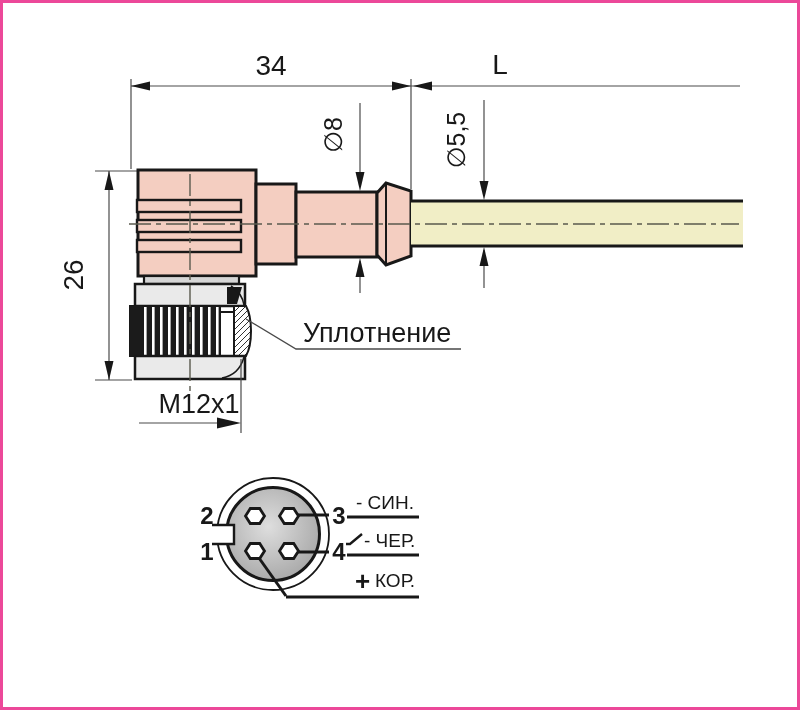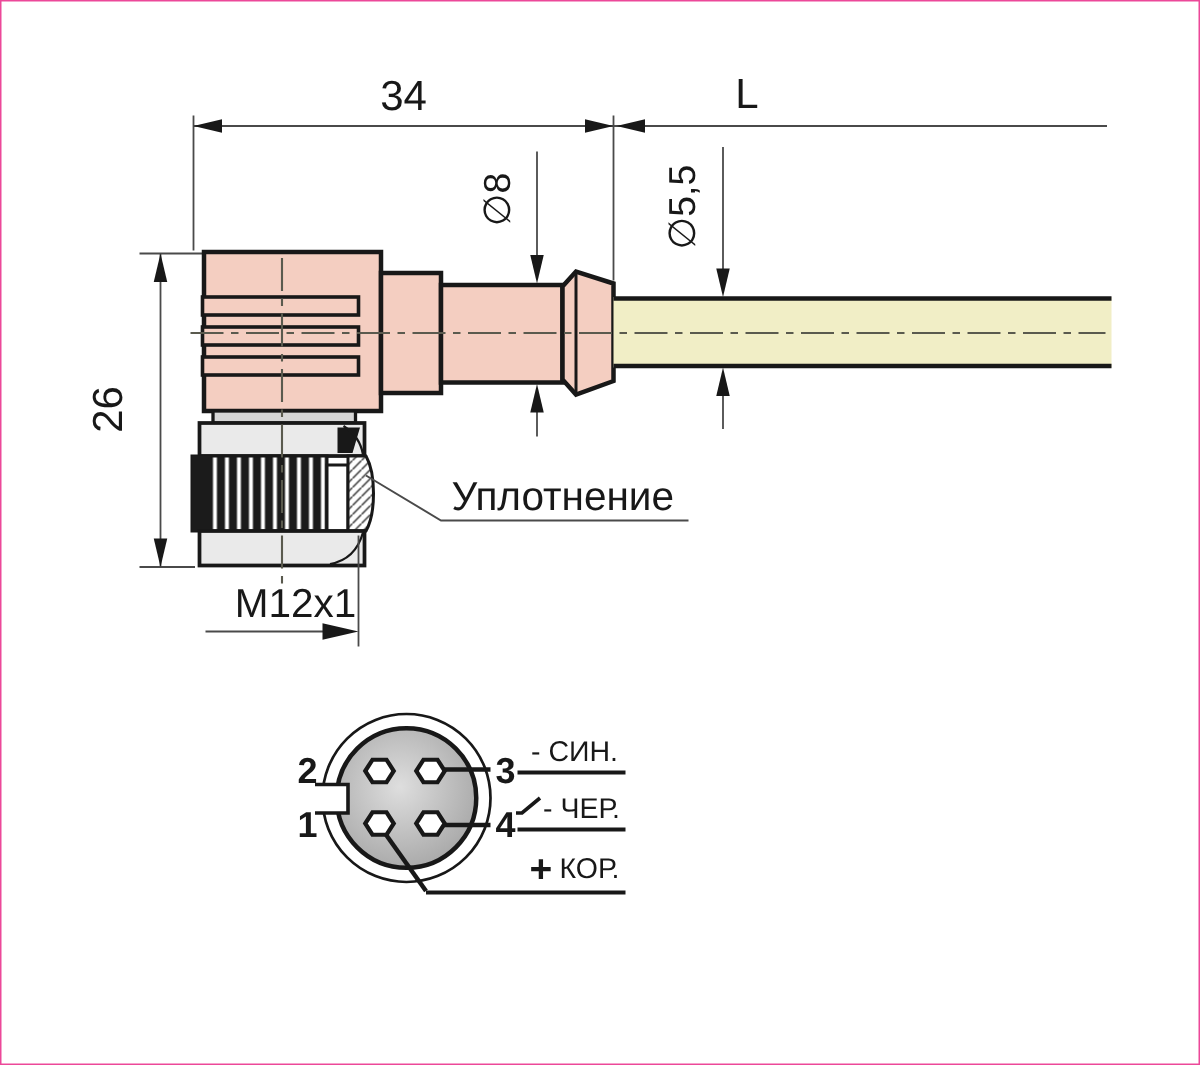--- a/index.html
+++ b/index.html
@@ -1,17 +1,17 @@
 <!DOCTYPE html>
 <html><head>
 <meta charset="utf-8">
 <style>
   html,body{margin:0;padding:0;background:#fff;}
   .canvas{position:relative;width:800px;height:710px;background:#fff;
-          border:1px solid #ec4899;box-sizing:border-box;
+          border:3px solid #ec4899;box-sizing:border-box;
           font-family:"Liberation Sans", sans-serif;}
   svg text{font-family:"Liberation Sans", sans-serif;fill:#181818;}
   .dimtext{font-size:28px;}
   .diatext{font-size:25px;}
   .sealtext{font-size:27px;}
   .pinnum{font-size:24px;font-weight:bold;}
   .wiretext{font-size:19px;}
   .plustext{font-size:26px;font-weight:bold;}
 </style>
 </head>

